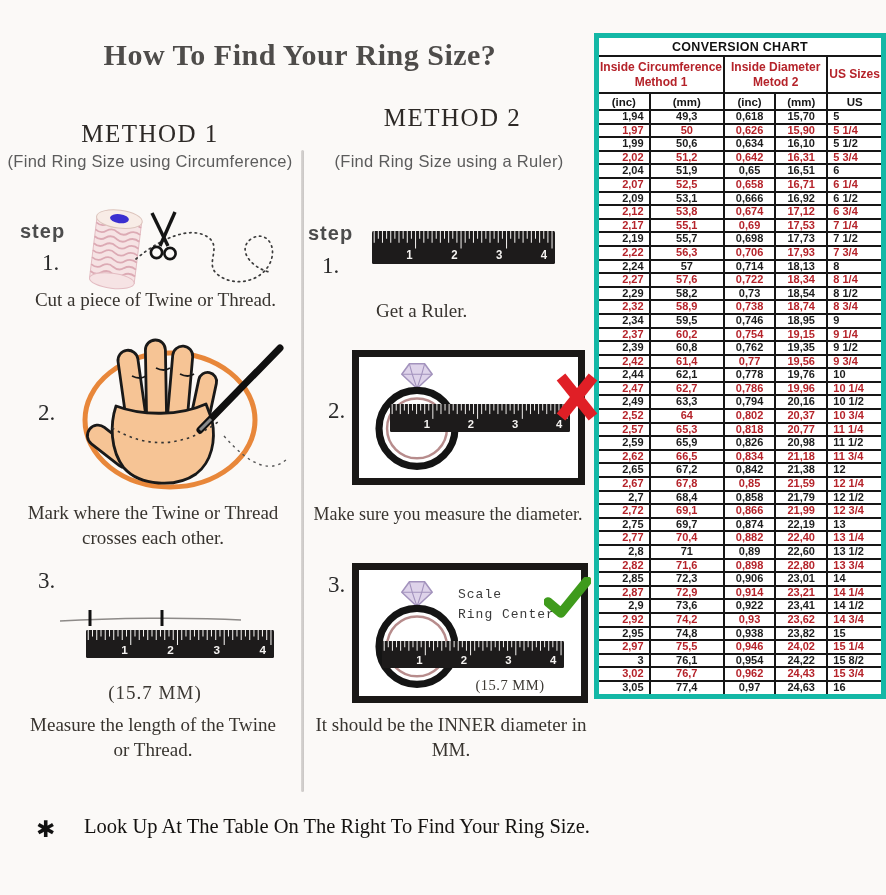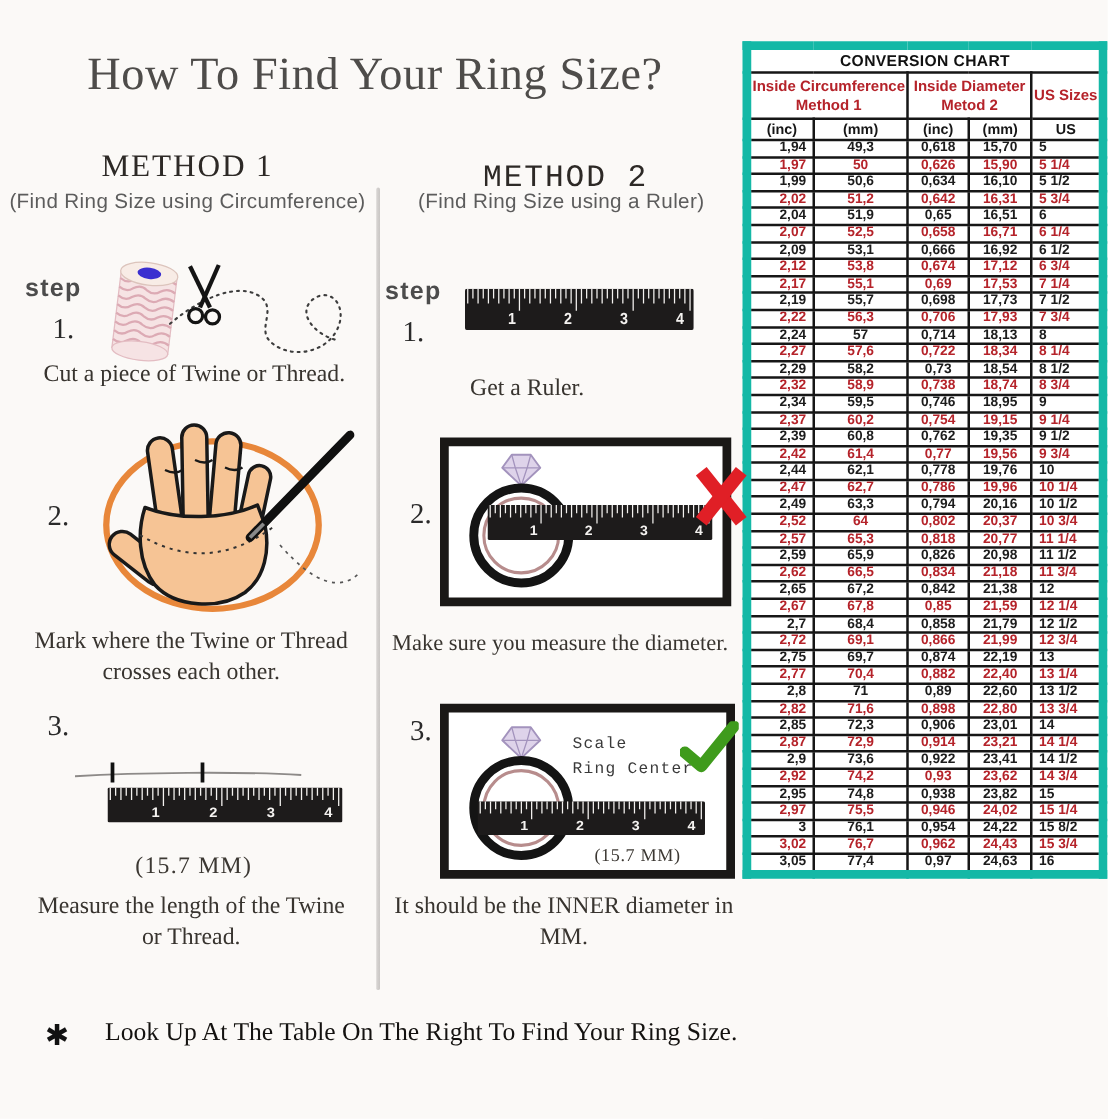--- a/index.html
+++ b/index.html
@@ -4,42 +4,42 @@
 <style>
   html,body { margin:0; padding:0; }
   .page {
     position:relative; width:886px; height:895px;
     background:#fbf9f7; overflow:hidden;
     font-family:"Liberation Serif", serif;
   }
   .abs { position:absolute; }
   .center { text-align:center; }
 
-  .page-title { font-size:37px; color:#4e4c4a; letter-spacing:.5px; }
+  .page-title { font-size:30px; color:#4e4c4a; letter-spacing:.5px;font-weight:bold; }
   .method-heading { font-size:25px; color:#2d2926; letter-spacing:1.5px; }
   .method-subtitle { font-family:"Liberation Sans", sans-serif; font-size:16.5px; color:#5c5c5c; letter-spacing:.3px; }
   .step-label { font-family:"Liberation Sans", sans-serif; font-weight:bold; font-size:20px; color:#4c4c4c; letter-spacing:1px; }
   .step-num { font-size:23px; color:#2a2a2a; }
   .caption { font-size:19px; color:#38342f; line-height:1.32; }
   .caption.small { font-size:18px; }
   .note { font-size:19px; color:#3c3833; letter-spacing:1px; }
   .divider { width:3px; background:linear-gradient(to right,#d9d6d4,#c9c6c4); border-radius:2px; }
 
   .frame { position:absolute; background:#fff; border:7px solid #1a1816; box-sizing:border-box; }
   .scale-text { font-family:"Liberation Mono", monospace; font-size:13px; color:#3a3a3a; line-height:1.55; letter-spacing:1px; text-align:left; }
   .inframe-note { font-size:14.5px; color:#3c3833; letter-spacing:.5px; }
 
   .footer-bullet { font-family:"DejaVu Sans", sans-serif; font-size:23px; color:#111; font-weight:bold; }
   .footer-text { font-size:20.5px; color:#141210; }
 
   
   table.conv {
     position:absolute; left:594px; top:33px;
     border-collapse:collapse; table-layout:fixed;
-    background:#fff; border:7px solid #14b8a6;
+    background:#fff; border:5px solid #14b8a6;
     font-family:"Liberation Sans", sans-serif;
   }
   .conv th, .conv td { border:2px solid #161616; overflow:hidden; white-space:nowrap; }
   .conv th.tbl-title { font-size:12.5px; font-weight:bold; color:#111; height:15px; text-align:center; letter-spacing:.3px; }
   .conv tr.group th { color:#b5232a; font-size:12px; font-weight:bold; height:33px; line-height:1.25; text-align:center; }
   .conv tr.sub th { color:#161616; font-size:11.5px; font-weight:bold; height:13px; text-align:center; }
   .conv td { font-size:11px; font-weight:bold; color:#1c1c1c; height:11.6px; line-height:11.6px; padding:0; }
   .conv td.c0 { text-align:right; padding-right:5px; }
   .conv td.c1, .conv td.c2, .conv td.c3 { text-align:center; }
   .conv td.c4 { text-align:left; padding-left:5px; }
@@ -177,21 +177,21 @@
         <text x="41" y="27" font-size="12.5" font-weight="bold" fill="#f4f2f0" text-anchor="middle" font-family="Liberation Sans, sans-serif">1</text>
         <text x="90" y="27" font-size="12.5" font-weight="bold" fill="#f4f2f0" text-anchor="middle" font-family="Liberation Sans, sans-serif">2</text>
         <text x="139" y="27" font-size="12.5" font-weight="bold" fill="#f4f2f0" text-anchor="middle" font-family="Liberation Sans, sans-serif">3</text>
         <text x="188" y="27" font-size="12.5" font-weight="bold" fill="#f4f2f0" text-anchor="middle" font-family="Liberation Sans, sans-serif">4</text>
       </svg>
   </div>
 
   <div class="abs center note" style="left:40px; top:682px; width:230px;">(15.7 MM)</div>
   <div class="abs center caption" style="left:28px; top:712px; width:250px;">Measure the length of the Twine or Thread.</div>
 
-  <div class="abs center method-heading" style="left:310px; top:128px; width:285px;font-family:Liberation Mono, monospace;">METHOD 2</div>
+  <div class="abs center method-heading" style="left:310px; top:104px; width:285px;">METHOD 2</div>
   <div class="abs center method-subtitle" style="left:305px; top:152px; width:288px;">(Find Ring Size using a Ruler)</div>
 
   <div class="abs step-label" style="left:308px; top:222px;">step</div>
 
   <div class="abs" style="left:372px; top:231px;">
     <svg class="ruler" width="183" height="33" viewBox="0 0 200 32" preserveAspectRatio="none">
         <rect x="0" y="0" width="200" height="32" rx="1.5" fill="#1d1b1b"></rect>
         <line x1="2.40" y1="0" x2="2.40" y2="11.5" stroke="#f4f2f0" stroke-width="1.1"></line>
         <line x1="6.92" y1="0" x2="6.92" y2="7.5" stroke="#f4f2f0" stroke-width="1.1"></line>
         <line x1="11.44" y1="0" x2="11.44" y2="11.5" stroke="#f4f2f0" stroke-width="1.1"></line>

